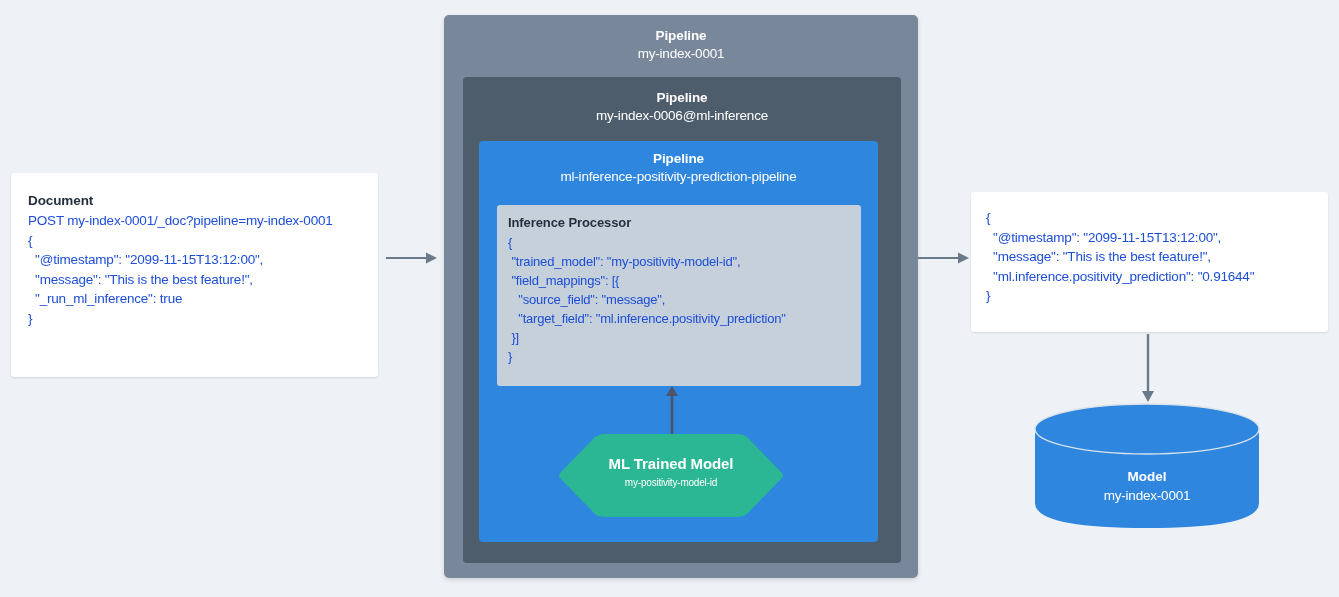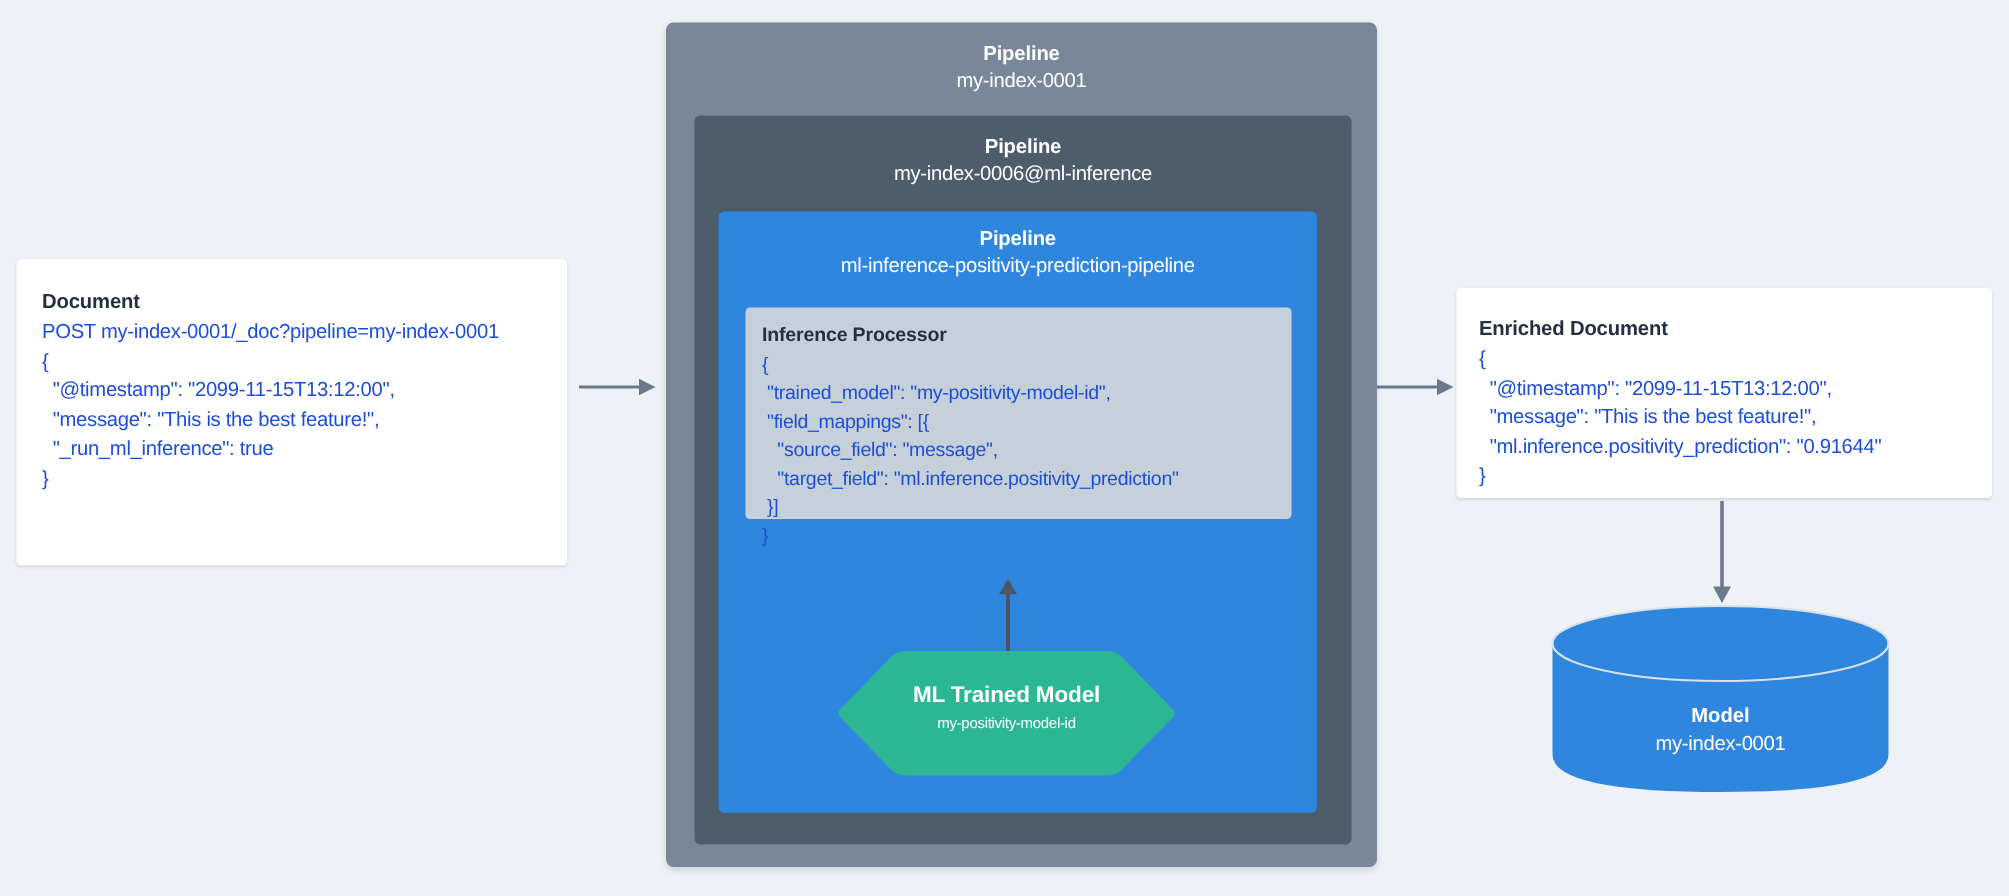--- a/index.html
+++ b/index.html
@@ -86,21 +86,21 @@
     display: block;
     font-size: 13.5px;
     line-height: 19px;
     letter-spacing: -0.2px;
   }
 
   
   .processor {
     position: absolute;
     left: 18px; top: 64px;
-    width: 364px; height: 141px;
+    width: 364px; height: 181px;
     background: #c5d0da;
     border-radius: 3px;
     box-sizing: border-box;
     padding: 8px 10px 0 11px;
   }
   .processor .doc-title { font-size: 13px; line-height: 20px; }
   .processor .doc-line { font-size: 13px; line-height: 19px; }
 
   
   .hex-wrap {
@@ -230,21 +230,20 @@
       <span class="name">my-positivity-model-id</span>
     </div>
   </div>
 
   <svg class="arrow" style="left:918px; top:247px;" width="52" height="22" viewBox="0 0 52 22">
     <line x1="0" y1="11" x2="40" y2="11" stroke="#6b7a8a" stroke-width="2"></line>
     <polygon points="40,5.5 51,11 40,16.5" fill="#6b7a8a"></polygon>
   </svg>
 
   <div class="doc-card" style="left:971px; top:192px; width:357px; height:140px; padding:16px 0 0 15px;">
-    <div class="doc-title">Enriched Document</div>
     <div class="doc-line">{</div>
     <div class="doc-line">  "@timestamp": "2099-11-15T13:12:00",</div>
     <div class="doc-line">  "message": "This is the best feature!",</div>
     <div class="doc-line">  "ml.inference.positivity_prediction": "0.91644"</div>
     <div class="doc-line">}</div>
   </div>
 
   <svg class="arrow" style="left:1139px; top:334px;" width="20" height="68" viewBox="0 0 20 68">
     <line x1="9" y1="0" x2="9" y2="58" stroke="#6b7a8a" stroke-width="2.4"></line>
     <polygon points="3,57 9,68 15,57" fill="#6b7a8a"></polygon>

